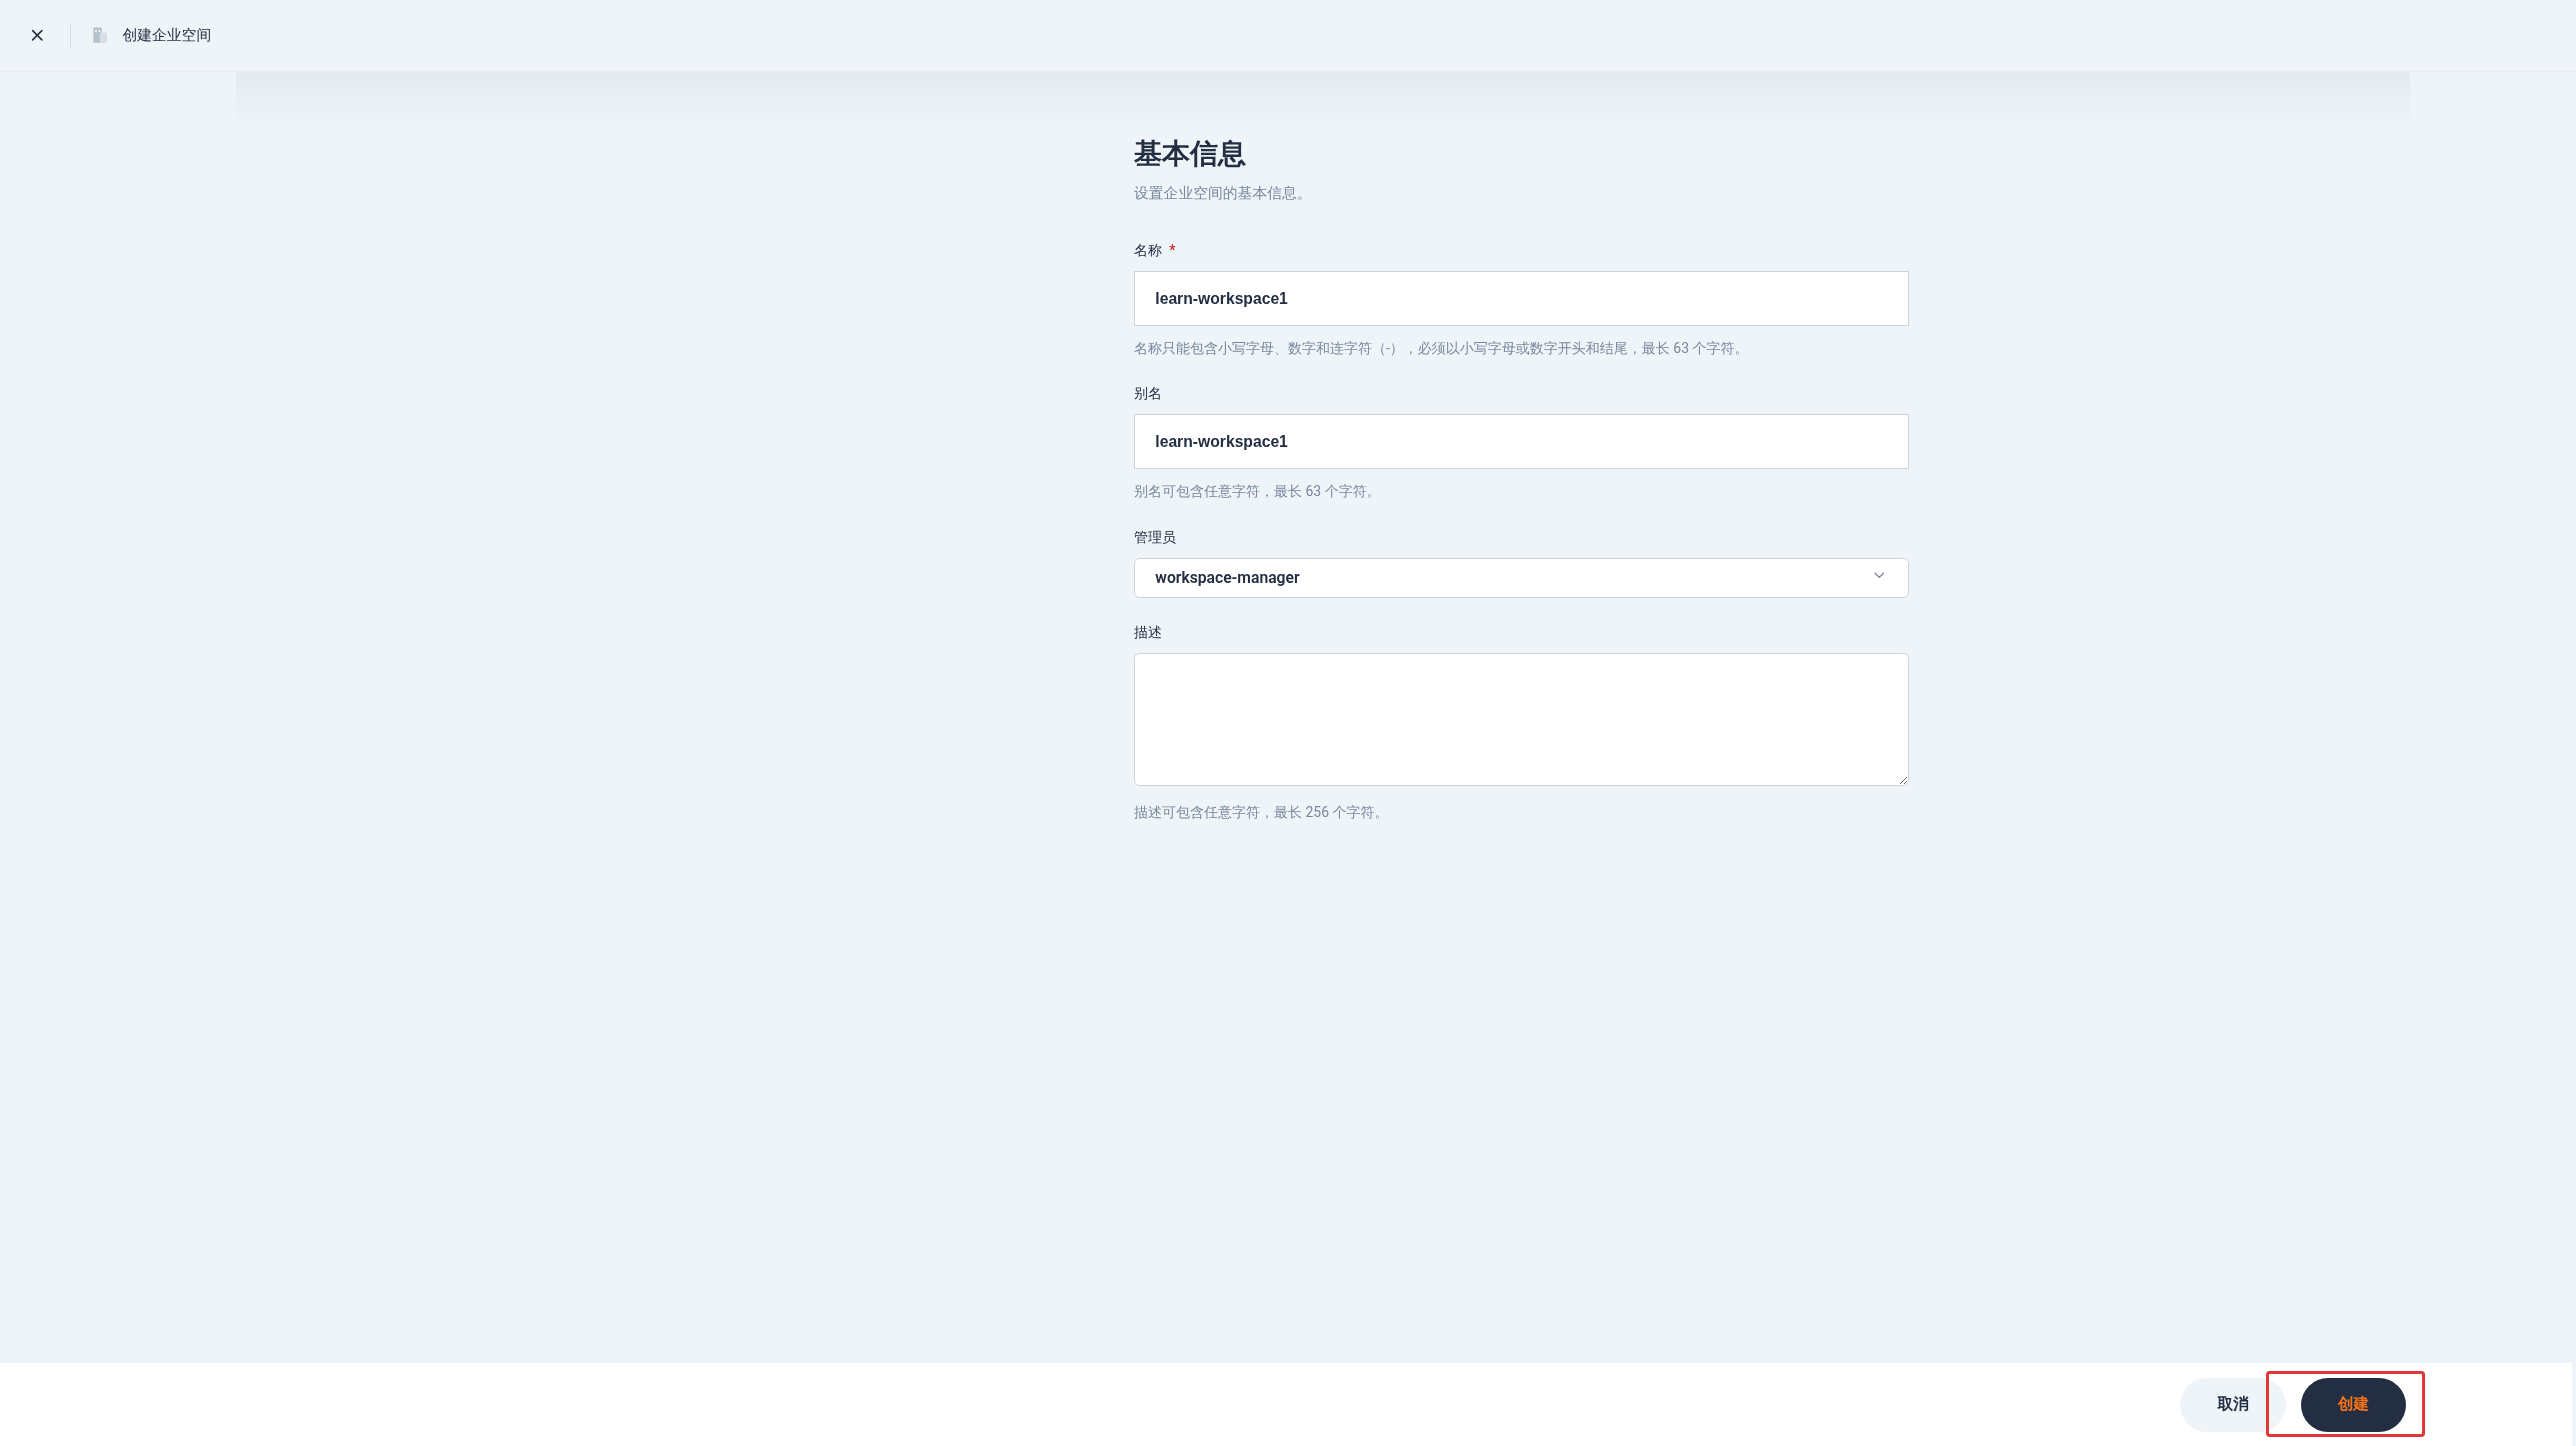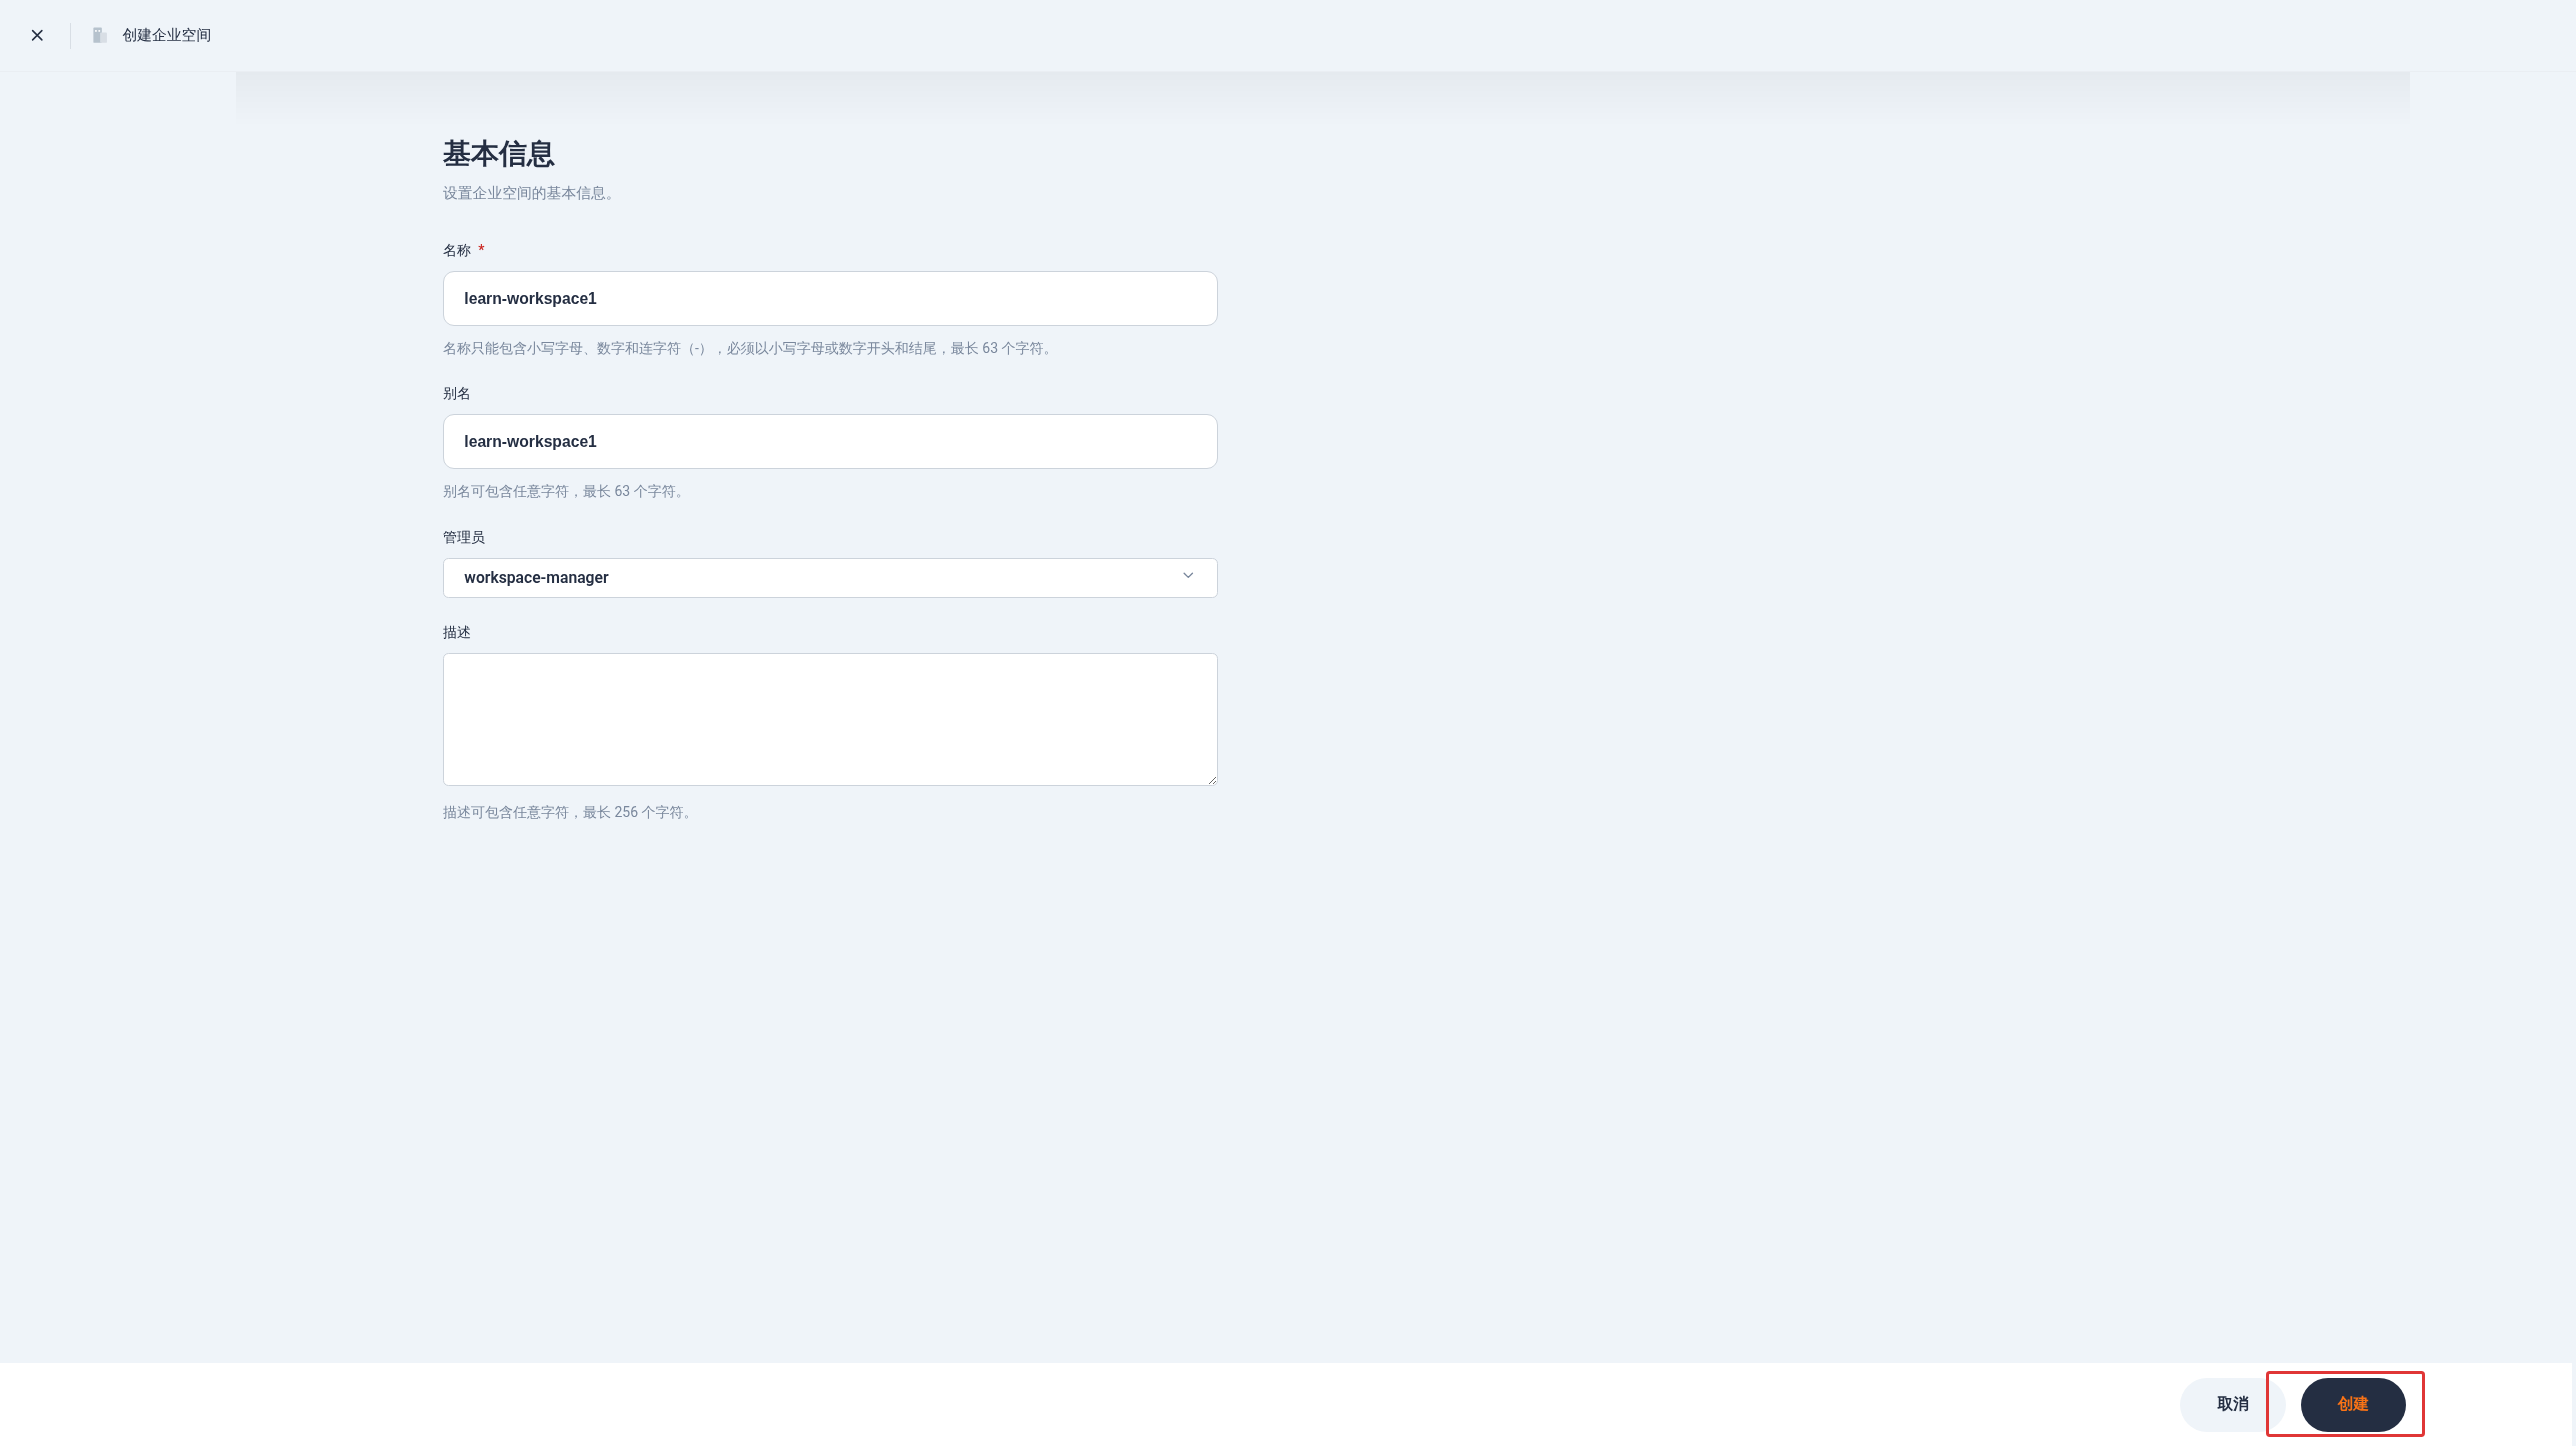--- a/index.html
+++ b/index.html
@@ -52,23 +52,24 @@
     }
     .header-title {
       font-size: 14.8px;
       font-weight: 400;
       color: #242e42;
     }
     .content-wrapper {
       height: calc(100vh - 72px - 83px);
       overflow-y: auto;
       display: flex;
-      justify-content: flex-start;
+      justify-content: center;
       padding-left: 443px;
       padding-top: 63px;
+      margin-left: 24px;
     }
     .form-container {
       width: 775px;
       background: transparent;
     }
     .section-title {
       font-size: 28px;
       font-weight: 700;
       color: #242e42;
       margin-bottom: 11px;
@@ -90,21 +91,21 @@
     }
     .required {
       color: #ca2621;
       margin-left: 3.7px;
     }
     .form-input {
       width: 100%;
       height: 55px;
       padding: 0 20.3px;
       border: 0.9px solid #ccd3db;
-      border-radius: 11px;
+      border-radius: 0;
       font-size: 15.7px;
       font-weight: 600;
       color: #242e42;
       background-color: #fff;
       outline: none;
     }
     .form-select {
       width: 100%;
       height: 40px;
       padding: 0 20.3px;

